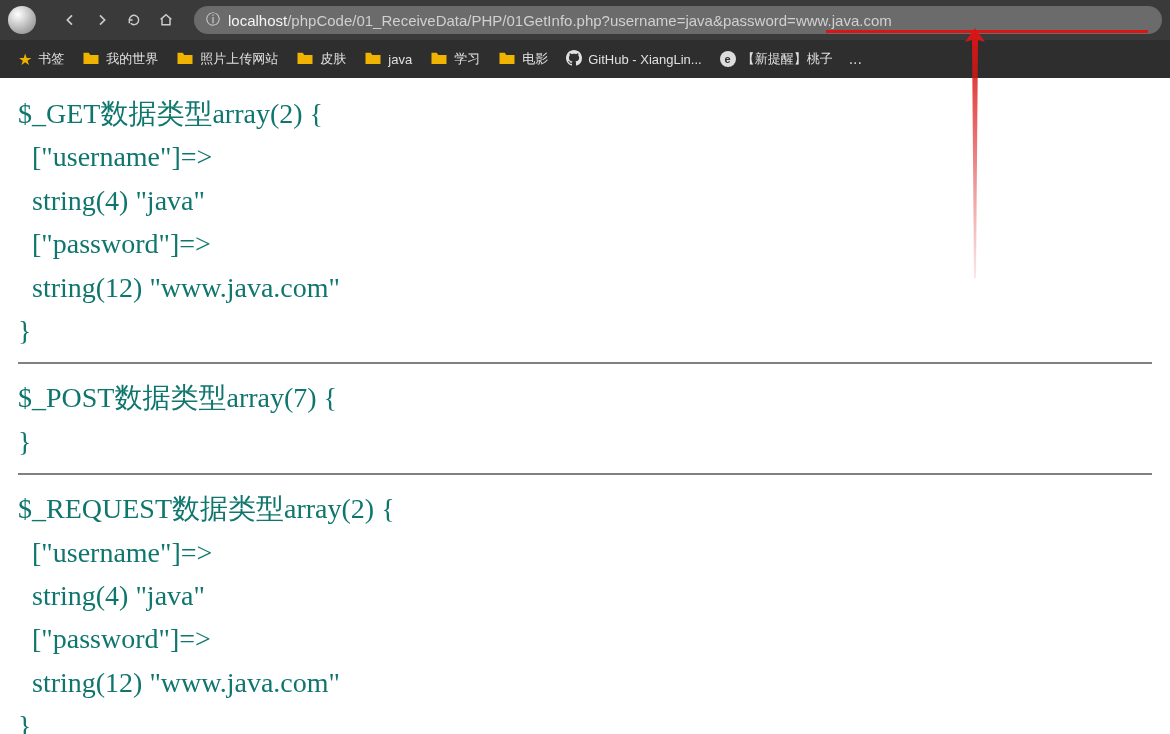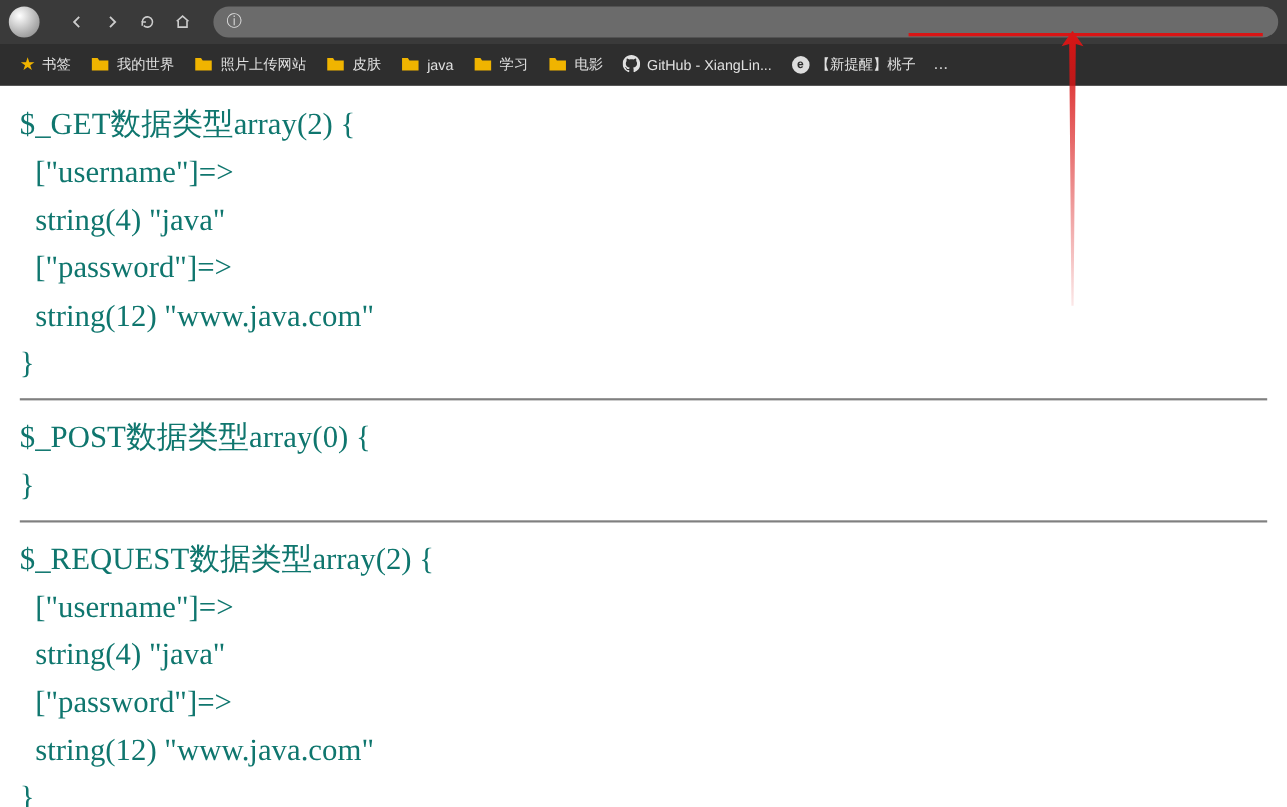--- a/index.html
+++ b/index.html
@@ -154,20 +154,23 @@
     </div>
     <div class="nav-btn">
       <svg viewBox="0 0 24 24" stroke="#ccc" stroke-width="2.2" fill="none">
           <path d="M4 11 L12 4 L20 11"></path>
           <path d="M6 10v9h12v-9"></path>
         </svg>
     </div>
   </div>
   <div class="address-bar">
     <span class="info-icon">ⓘ</span>
+    <span class="url-text">
+      <span class="url-host">localhost</span><span class="url-path">/phpCode/01_ReceiveData/PHP/01GetInfo.php</span><span class="url-path">?username=java&amp;password=www.java.com</span>
+    </span>
     <div class="red-underline"></div>
   </div>
 </div>
 
 <div class="bookmarks-bar">
   <div class="bookmark-item">
     <span class="star-icon">★</span>
     <span>书签</span>
   </div>
   <div class="bookmark-item">
@@ -220,21 +223,21 @@
 </div>
 
 <div class="content">
   <pre>$_GET数据类型array(2) {
   ["username"]=&gt;
   string(4) "java"
   ["password"]=&gt;
   string(12) "www.java.com"
 }</pre>
   <hr>
-  <pre>$_POST数据类型array(0) {
+  <pre>$_POST数据类型array(7) {
 }</pre>
   <hr>
   <pre>$_REQUEST数据类型array(2) {
   ["username"]=&gt;
   string(4) "java"
   ["password"]=&gt;
   string(12) "www.java.com"
 }</pre>
 </div>
 

